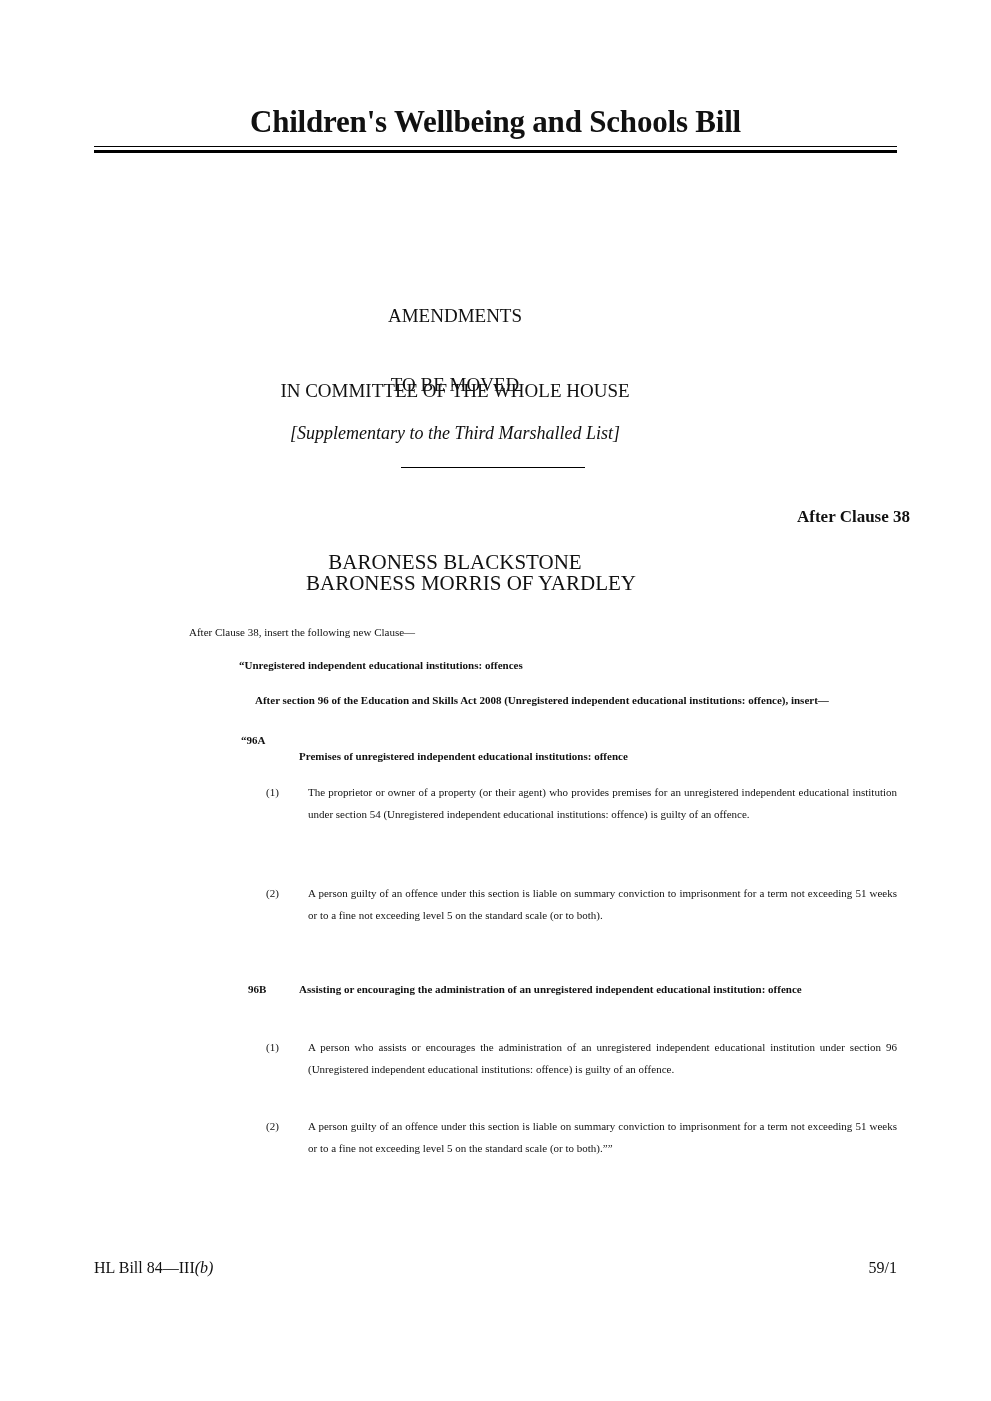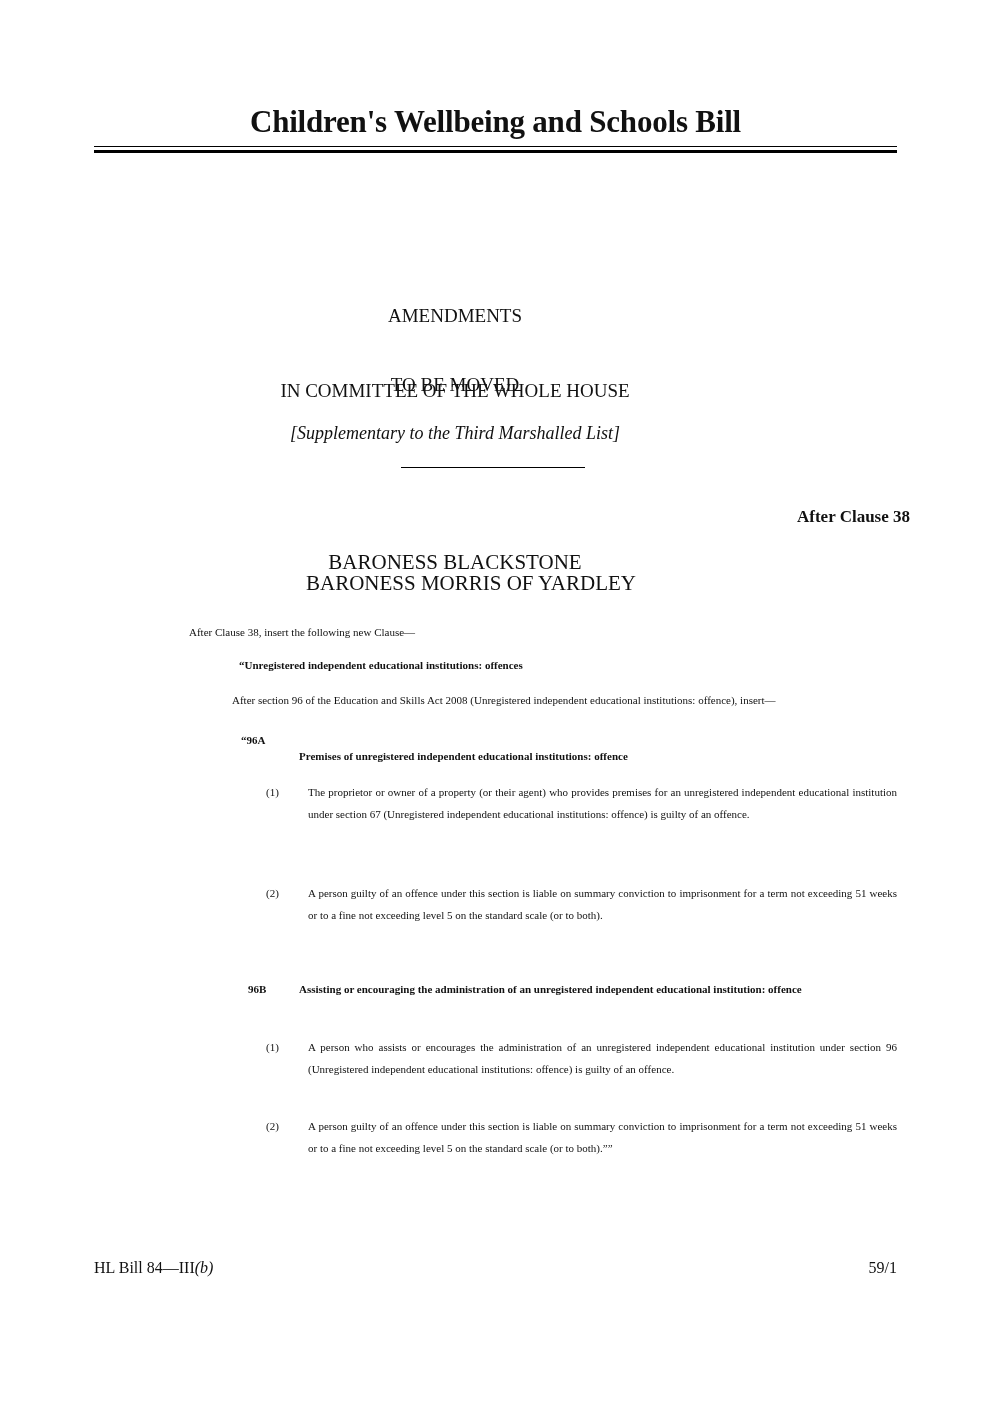--- a/index.html
+++ b/index.html
@@ -34,27 +34,27 @@
 <div class="abs short-rule"></div>
 
 <div class="abs center-line heading-bold" style="top:507px;text-align:right;">After Clause 38</div>
 <div class="abs center-line sponsor" style="top:550px;">BARONESS BLACKSTONE</div>
 <div class="abs center-line sponsor" style="top:571px;padding-left:16px;">BARONESS MORRIS OF YARDLEY</div>
 
 <div class="abs para" style="left:189px; top:621px; width:710px;">After Clause 38, insert the following new Clause—</div>
 
 <div class="abs para bold" style="left:239px; top:654px; width:660px;">“Unregistered independent educational institutions: offences</div>
 
-<div class="abs para justify" style="left:232px; top:689px; width:648px;">After section 96 of the Education and Skills Act 2008 (Unregistered independent educational institutions: offence), insert—</div>
+<div class="abs para justify" style="left:255px; top:689px; width:648px;font-weight:bold;">After section 96 of the Education and Skills Act 2008 (Unregistered independent educational institutions: offence), insert—</div>
 
 <div class="abs para bold" style="left:241px; top:729px; width:60px;">“96A</div>
 <div class="abs para bold" style="left:299px; top:745px; width:600px;">Premises of unregistered independent educational institutions: offence</div>
 
 <div class="abs para" style="left:266px; top:781px; width:40px;">(1)</div>
-<div class="abs para justify" style="left:308px; top:781px; width:589px;">The proprietor or owner of a property (or their agent) who provides premises for an unregistered independent educational institution under section 67 (Unregistered independent educational institutions: offence) is guilty of an offence.</div>
+<div class="abs para justify" style="left:308px; top:781px; width:589px;">The proprietor or owner of a property (or their agent) who provides premises for an unregistered independent educational institution under section 54 (Unregistered independent educational institutions: offence) is guilty of an offence.</div>
 
 <div class="abs para" style="left:266px; top:882px; width:40px;">(2)</div>
 <div class="abs para justify" style="left:308px; top:882px; width:589px;">A person guilty of an offence under this section is liable on summary conviction to imprisonment for a term not exceeding 51 weeks or to a fine not exceeding level 5 on the standard scale (or to both).</div>
 
 <div class="abs para bold" style="left:248px; top:978px; width:50px;">96B</div>
 <div class="abs para bold" style="left:299px; top:978px; width:560px;">Assisting or encouraging the administration of an unregistered independent educational institution: offence</div>
 
 <div class="abs para" style="left:266px; top:1036px; width:40px;">(1)</div>
 <div class="abs para justify" style="left:308px; top:1036px; width:589px;">A person who assists or encourages the administration of an unregistered independent educational institution under section 96 (Unregistered independent educational institutions: offence) is guilty of an offence.</div>
 

